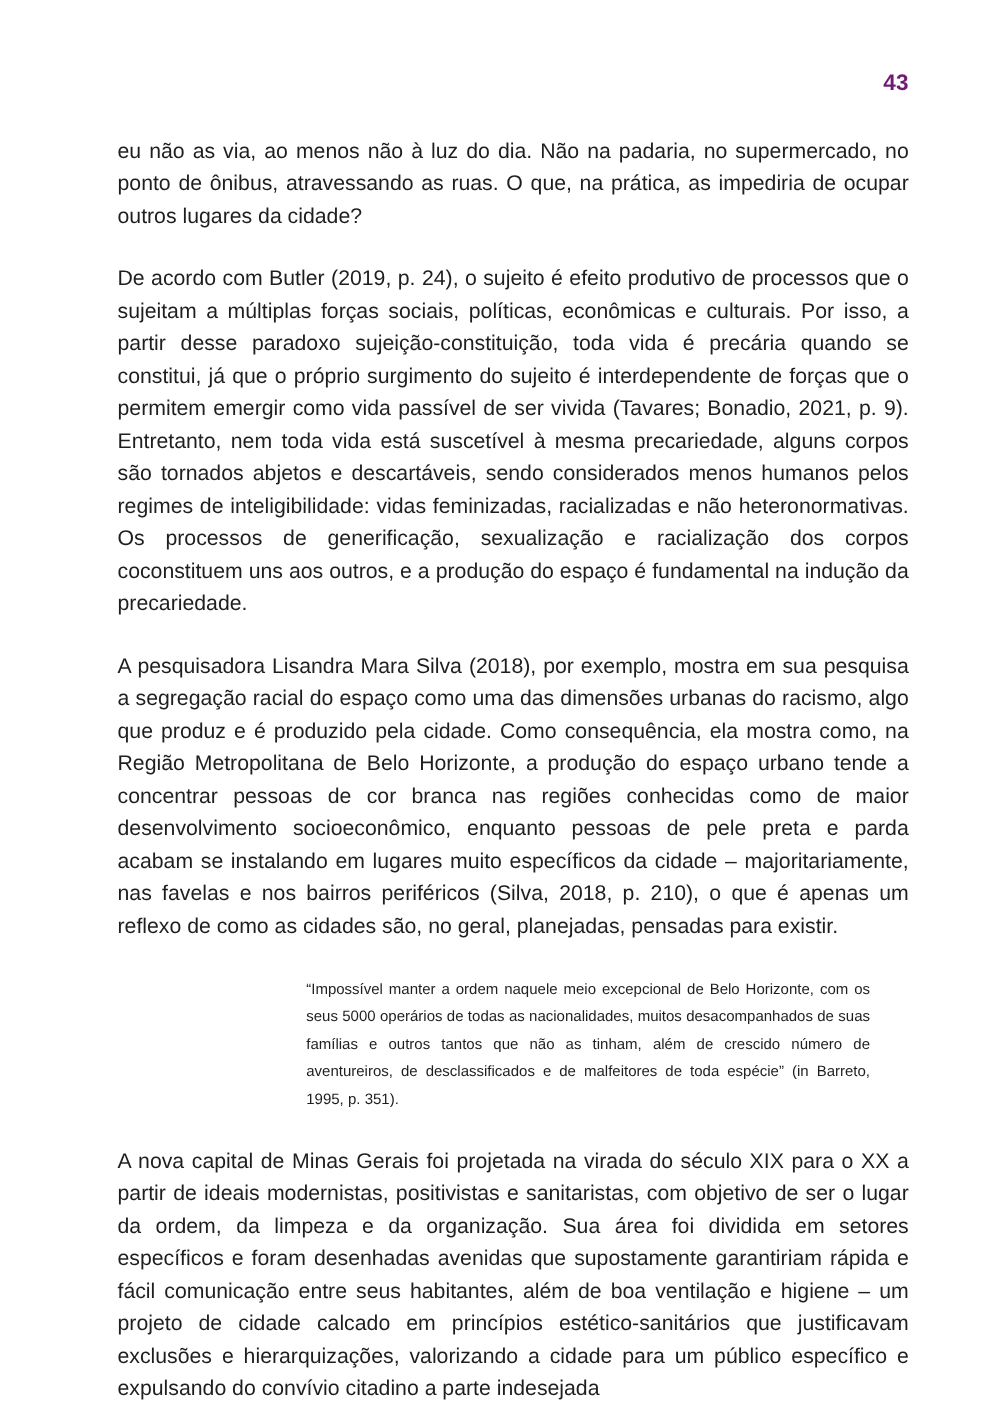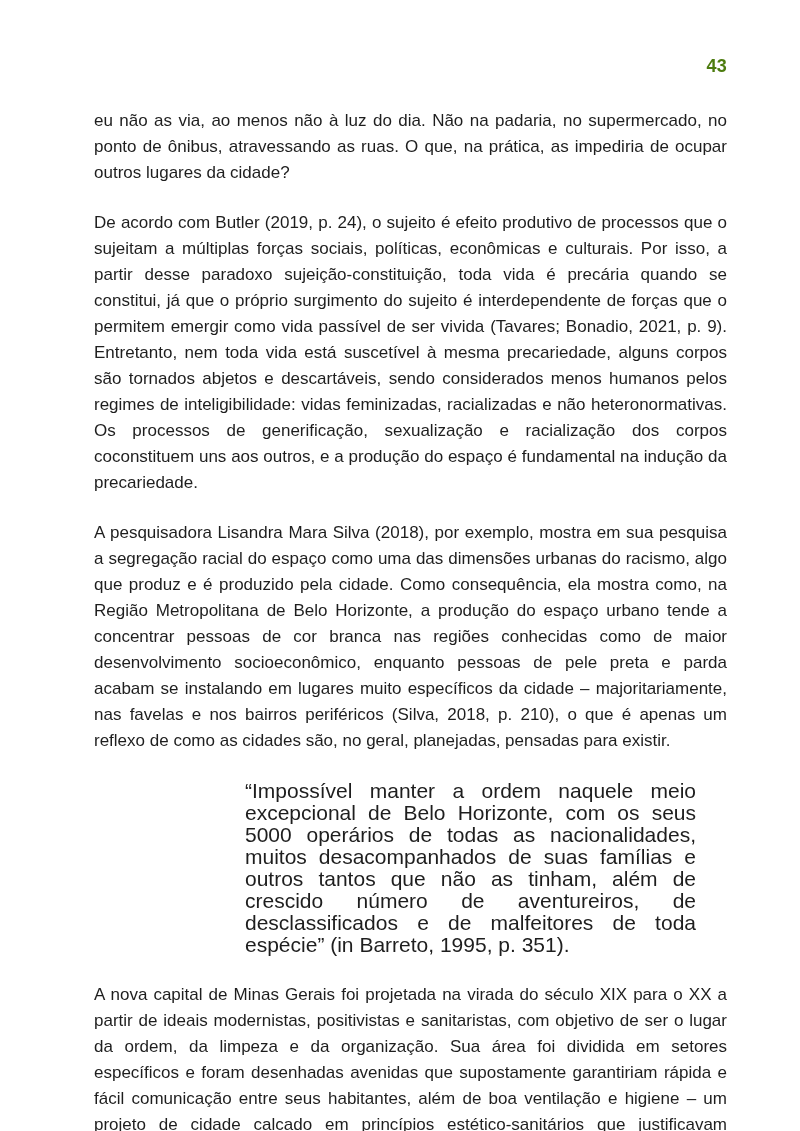--- a/index.html
+++ b/index.html
@@ -16,21 +16,21 @@
     overflow: hidden;
   }
   .page-number {
     position: absolute;
     top: 56px;
     right: 73px;
     font-family: "Liberation Sans", sans-serif;
     font-weight: 700;
     font-size: 18px;
     letter-spacing: 0.2px;
-    color: #4d7c0f;
+    color: #701a75;
   }
   .text-block {
     position: absolute;
     top: 108px;
     left: 94px;
     width: 633px;
     font-family: Liberation Sans, sans-serif;
     font-size: 17px;
     line-height: 26px;
     color: #1e1e1e;
@@ -39,21 +39,21 @@
     -webkit-hyphens: auto;
   }
   .text-block p {
     margin: 0 0 24px 0;
   }
   .text-block p:last-child {
     margin-bottom: 16px;
   }
   .block-quote {
     margin: 26px 31px 26px 151px;
-    font-size: 21px;
+    font-size: 12px;
     line-height: 22px;
     text-align: justify;
     color: #1e1e1e;
   }
 </style>
 </head>
 <body>
 
 <div class="page">
   <div class="page-number">43</div>

